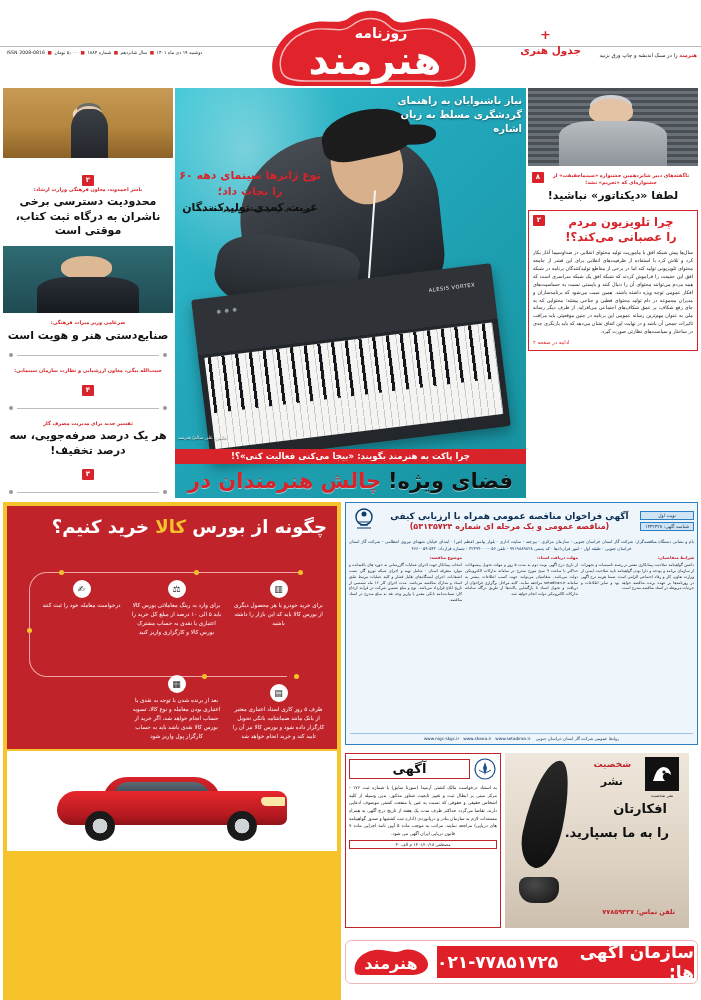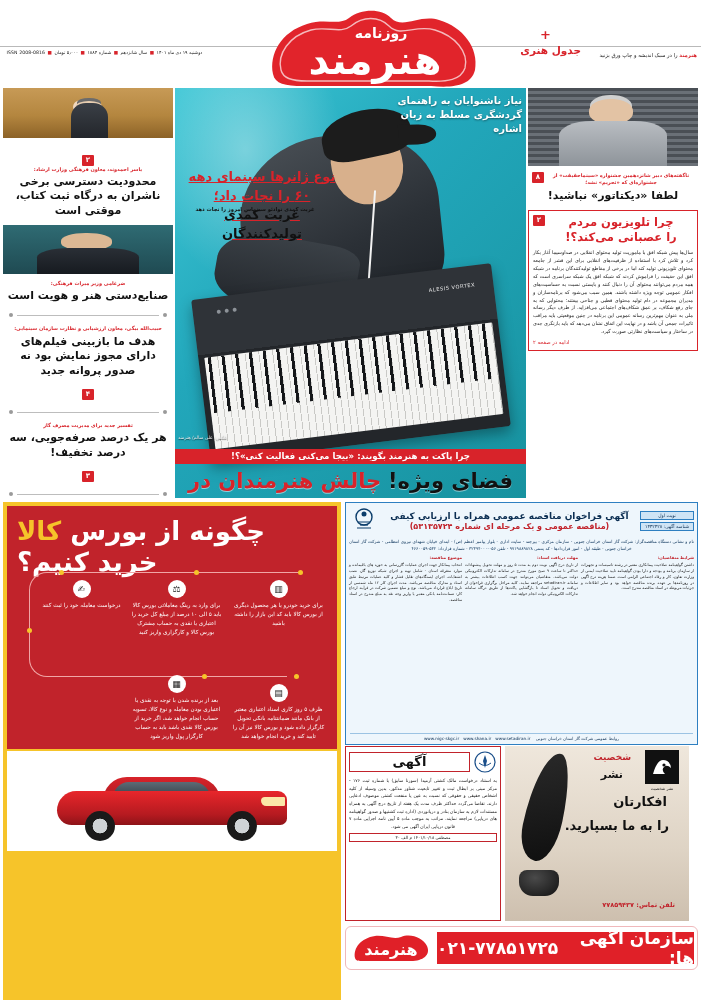--- a/index.html
+++ b/index.html
@@ -194,22 +194,22 @@
   .synth .knobs { position: absolute; left: 8%; top: 8%; display: flex; gap: 4px; }
   .synth .knobs i { width: 4px; height: 4px; background: #8d9298; border-radius: 50%; display: block; }
 
   
   .hero-top-right {
     position: absolute; right: 4px; top: 6px; width: 128px; text-align: right;
     direction: rtl; color: #fff; font-weight: bold; font-size: 10px; line-height: 1.38;
     text-shadow: 0 1px 2px rgba(0,0,0,.45);
   }
   .hero-mid-left {
-    position: absolute; left: 12px; top: 80px; width: 150px; text-align: center;
-    direction: rtl; color: #d8232a; font-weight: bold; font-size: 13px; line-height: 1.45; text-decoration: underline;
+    position: absolute; left: 0; top: 80px; width: 150px; text-align: center;
+    direction: rtl; color: #d8232a; font-weight: bold; font-size: 11px; line-height: 1.45;
   }
   .hero-mid-left .l2 { color: #111; }
   .hero-strip-small {
     position: absolute; left: 14px; top: 118px; width: 132px; text-align: center;
     direction: rtl; font-size: 5.2px; color: #111; font-weight: bold; line-height: 1.5;
   }
   .hero-byline {
     position: absolute; left: 3px; bottom: 58px; font-size: 4.6px; color: #e9e9e9;
     direction: rtl; text-shadow: 0 1px 1px rgba(0,0,0,.6);
   }
@@ -229,22 +229,22 @@
   
   .ads { position: absolute; top: 500px; left: 0; width: 701px; height: 500px; padding: 2px 3px 0; }
   .ads-row { display: flex; flex-direction: row-reverse; gap: 4px; height: 100%; }
 
   
   .ad-bourse {
     width: 338px; background: #f6c42a; padding: 4px; position: relative;
   }
   .bourse-inner { background: #c1232b; width: 100%; height: 243px; position: relative; overflow: hidden; }
   .bourse-title {
-    position: absolute; right: 10px; top: 10px; left: 10px; text-align: left;
-    direction: rtl; font-size: 26px; font-weight: bold; color: #fff; line-height: 1.2;
+    position: absolute; right: 10px; top: 10px; left: 10px; text-align: right;
+    direction: rtl; font-size: 18px; font-weight: bold; color: #fff; line-height: 1.2;
   }
   .bourse-title .y { color: #f6c42a; }
   .bourse-flow { position: absolute; left: 10px; right: 10px; top: 62px; bottom: 8px; }
   .flow-line-top { position: absolute; right: 26px; left: 44px; top: 4px; height: 1px; background: #f0a6a6; }
   .flow-line-bot { position: absolute; right: 40px; left: 30px; bottom: 64px; height: 1px; background: #f0a6a6; }
   .flow-curve {
     position: absolute; left: 12px; top: 4px; width: 34px; bottom: 64px;
     border: 1px solid #f0a6a6; border-right: none; border-radius: 18px 0 0 18px;
   }
   .node { position: absolute; width: 5px; height: 5px; background: #f6c42a; border-radius: 50%; }
@@ -274,21 +274,21 @@
     position: absolute; left: 56px; top: 5px; width: 98px; height: 18px;
     background: linear-gradient(180deg,#5d6b75,#2e3840); border-radius: 16px 18px 0 0;
   }
   .car .wheel { position: absolute; bottom: 0; width: 30px; height: 30px; border-radius: 50%;
     background: radial-gradient(circle,#cfd3d6 0 34%, #1a1a1a 36% 100%); }
   .car .wheel.w1 { left: 28px; } .car .wheel.w2 { right: 30px; }
   .car .light { position: absolute; right: 2px; top: 20px; width: 24px; height: 9px;
     background: #fbe7a8; border-radius: 6px 2px 2px 8px; }
 
   
-  .ad-left-col { flex: 1; display: flex; flex-direction: column; gap: 1px; }
+  .ad-left-col { flex: 1; display: flex; flex-direction: column; gap: 8px; }
   .ad-tender { border: 1px solid #2e7fc1; background: #eef6fc; padding: 3px; height: 243px; position: relative; }
   .tender-head { display: flex; flex-direction: row-reverse; align-items: center; gap: 4px; }
   .tender-logo { width: 30px; height: 30px; flex: 0 0 30px; display: flex; align-items: center; justify-content: center; }
   .tender-head-txt { flex: 1; text-align: center; direction: rtl; }
   .tender-t1 { font-size: 9px; font-weight: bold; color: #0b2e52; }
   .tender-t2 { font-size: 8px; font-weight: bold; color: #c1232b; margin-top: 1px; text-align: center; }
   .tender-badges { width: 54px; display: flex; flex-direction: column; gap: 2px; }
   .tbadge { background: #cfe4f5; border: .5px solid #2e7fc1; font-size: 4.6px; color: #0b2e52;
     text-align: center; direction: rtl; padding: 1px 2px; }
   .tender-sub { margin-top: 3px; font-size: 4.3px; line-height: 1.55; direction: rtl;
@@ -411,21 +411,20 @@
         <div class="headline h-md">صنایع‌دستی هنر و هویت است</div>
       </div>
 
       <div class="dotrule">
           <i class="d l"></i>
           <i class="d r"></i>
         </div>
 
       <div class="hl-block">
         <div class="kicker">حبیب‌الله بیگی، معاون ارزشیابی و نظارت سازمان سینمایی:</div>
-        <div class="headline h-md">هدف ما بازبینی فیلم‌های دارای مجوز نمایش بود نه صدور پروانه جدید</div>
         <div class="pagenum-center"><span class="pagenum">۴</span></div>
       </div>
 
       <div class="dotrule">
           <i class="d l"></i>
           <i class="d r"></i>
         </div>
 
       <div class="hl-block">
         <div class="kicker">تفسیر جدید برای مدیریت مصرف گاز</div>

